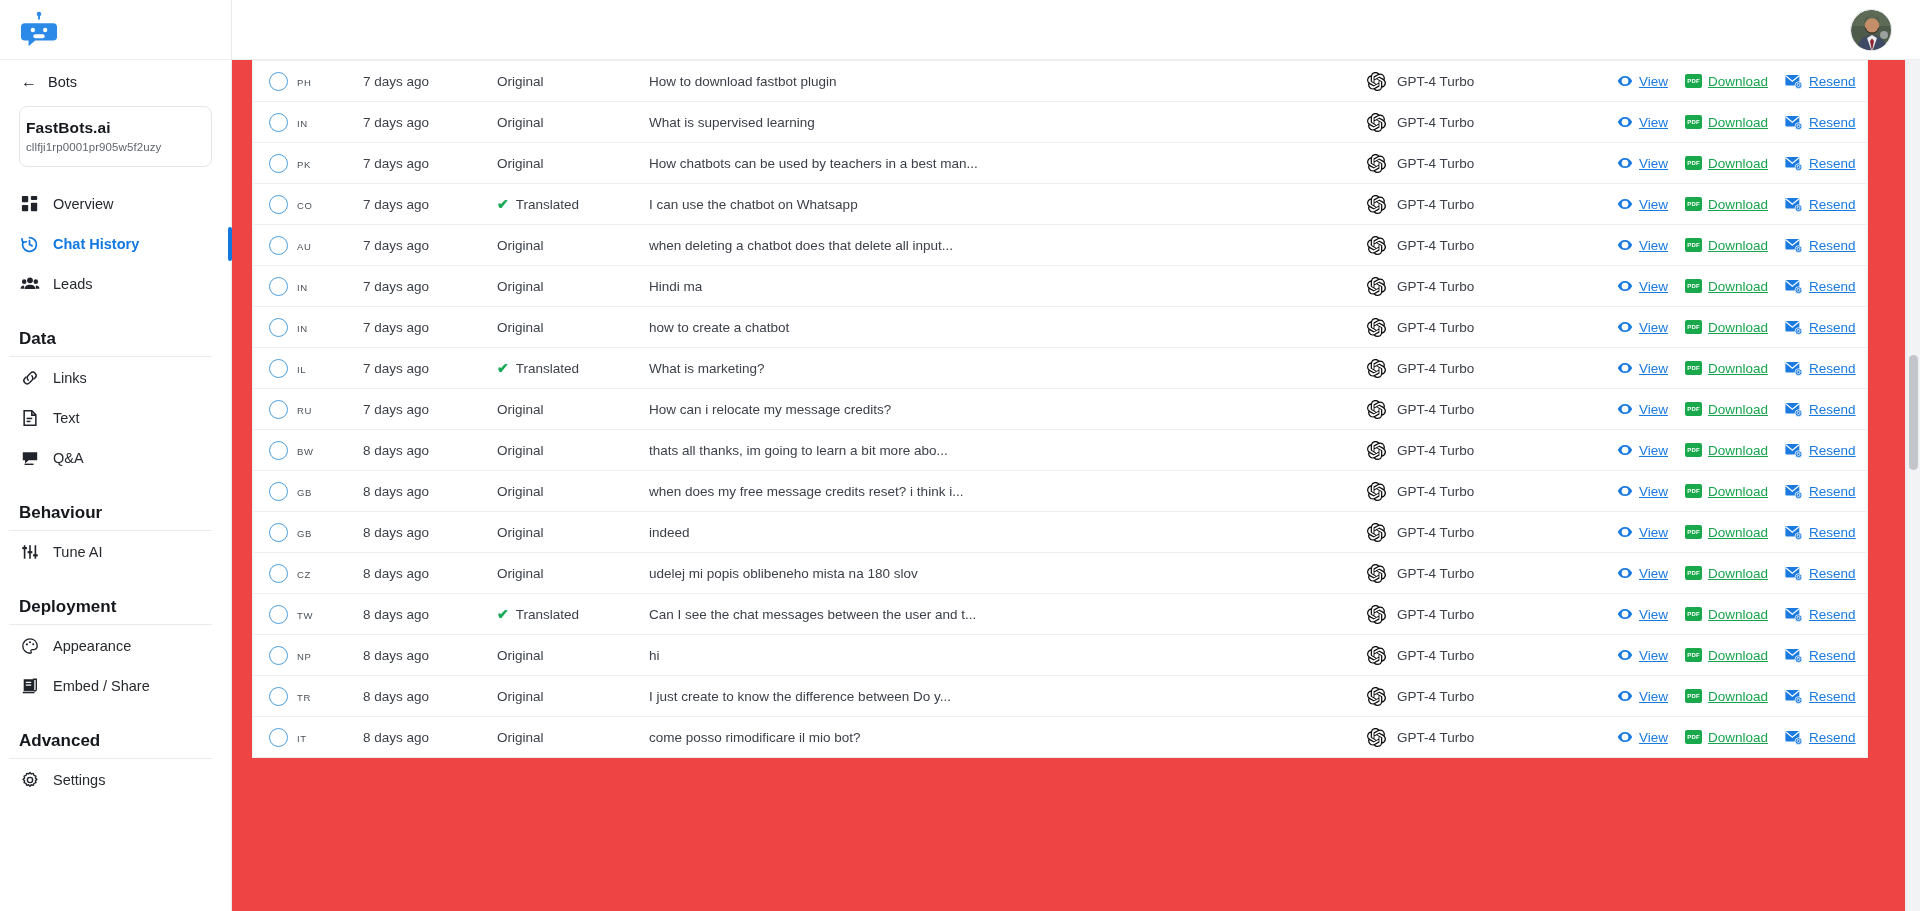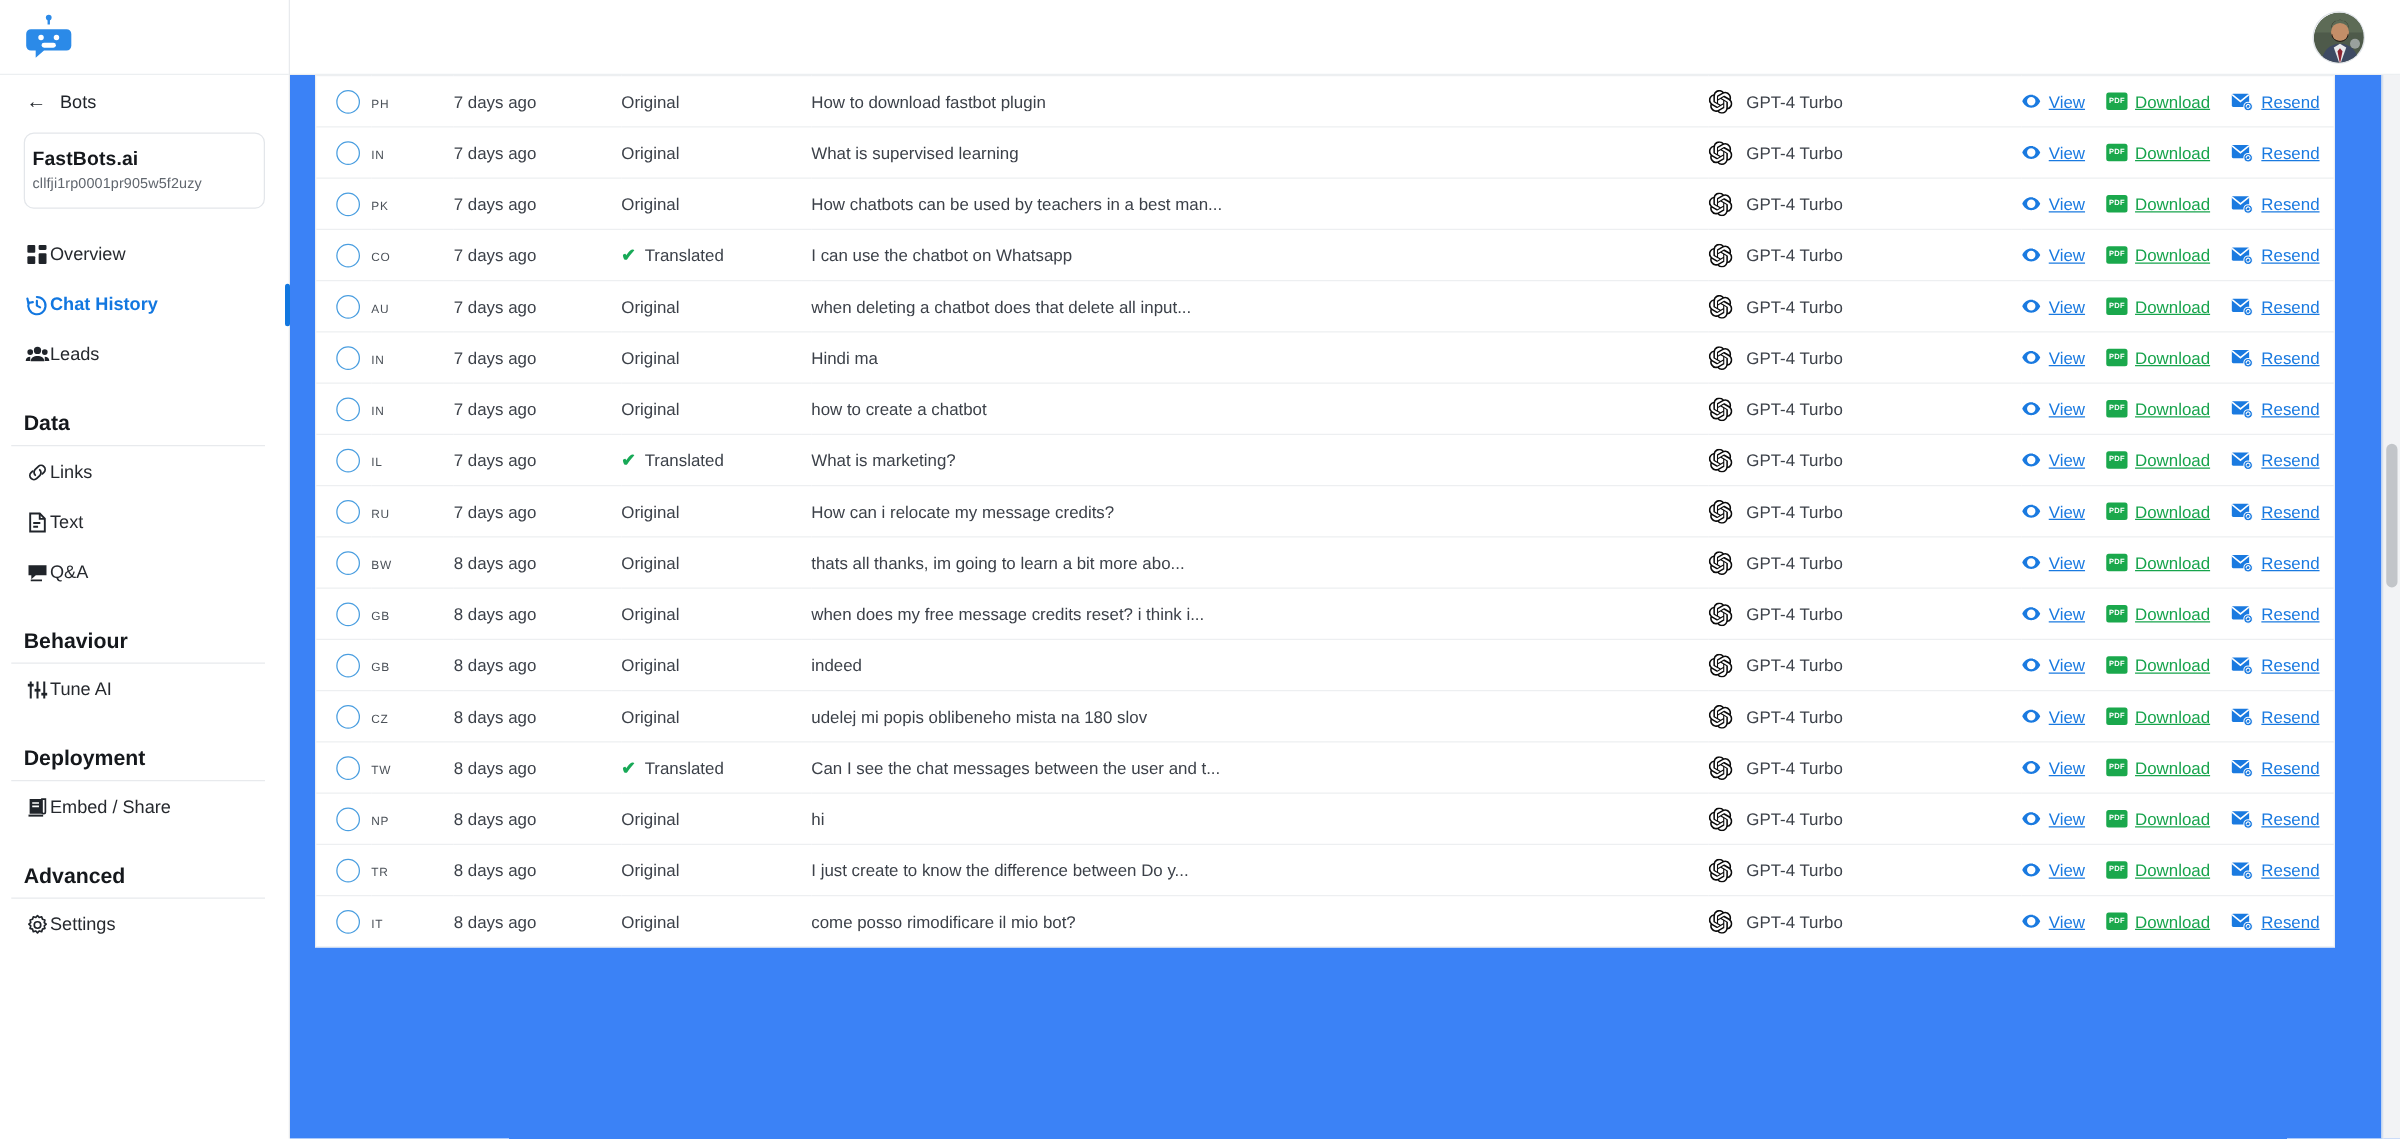--- a/index.html
+++ b/index.html
@@ -39,21 +39,21 @@
     border-radius:8px;
     padding:12px 14px 13px 6px;
     background:#fff;
     cursor:pointer;
   }
   .bot-name{ font-size:15.5px; font-weight:bold; color:#15181c; letter-spacing:.1px;}
   .bot-id{ font-size:11.5px; color:#60666e; margin-top:4px; letter-spacing:.1px;}
 
   .nav{ margin-top:16px; }
   .nav-item{
-    display:flex; align-items:center; 
+    display:flex; align-items:center; gap:13px;
     height:38px; padding-left:19px; margin:2px 0;
     font-size:14.5px; color:#26292e; cursor:pointer;
     position:relative;
   }
   .nav-item .ico{ width:21px; height:21px; display:flex; align-items:center; justify-content:center; flex:0 0 21px;}
   .nav-item.active{ color:#1277e0; font-weight:bold; }
   .nav-item.active .rail{
     position:absolute; right:-1px; top:2px; width:4px; height:34px;
     background:#1277e0; border-radius:2px;
   }
@@ -76,21 +76,21 @@
     position:relative; z-index:3;
   }
   .avatar{
     width:42px; height:42px; border-radius:50%;
     overflow:hidden; border:1px solid #dfe3e8;
     cursor:pointer; flex:0 0 42px;
   }
 
   .content{
     position:absolute; top:60px; left:0; right:0; bottom:0;
-    overflow:hidden; background:#3b82f6;
+    overflow:hidden; background:#ef4444;
   }
   .table-wrap{
     background:#fff;
     margin:0 52px 0 20px;
     border-left:1px solid #edeff1;
     border-right:1px solid #edeff1;
   }
   table{ width:100%; border-collapse:collapse; table-layout:fixed; }
   tbody tr{ height:41px; border-bottom:1px solid #edeff1; }
   tbody tr:first-child{ border-top:1px solid #edeff1; }
@@ -269,20 +269,31 @@
           </span>
           <span>Tune AI</span>
         </div>
       </div>
 
       <div class="nav-group-wrap">
         <div class="nav-group">Deployment</div>
         <div class="nav-item">
           <span class="ico">
             <svg viewBox="0 0 20 20" width="18" height="18">
+              <path d="M10 2 a8 8 0 0 0 0 16 c1.4 0 1.8-1 1.2-1.8 c-.7-1 .1-2.2 1.3-2.2 h1.6 a3.9 3.9 0 0 0 3.9-4.2 C17.6 5.1 14.2 2 10 2z" fill="none" stroke="#20242a" stroke-width="1.5"></path>
+              <circle cx="6.6" cy="8.2" r="1.15" fill="#20242a"></circle>
+              <circle cx="10" cy="5.8" r="1.15" fill="#20242a"></circle>
+              <circle cx="13.6" cy="8" r="1.15" fill="#20242a"></circle>
+            </svg>
+          </span>
+          <span>Appearance</span>
+        </div>
+        <div class="nav-item">
+          <span class="ico">
+            <svg viewBox="0 0 20 20" width="18" height="18">
               <path d="M3 2.5 h11 v13 h-11 z" fill="#20242a"></path>
               <path d="M14 2.5 h3 v11.5 a1.5 1.5 0 0 1 -3 0 z" fill="none" stroke="#20242a" stroke-width="1.5"></path>
               <rect x="2" y="16.3" width="13" height="1.8" fill="#20242a"></rect>
               <line x1="5.3" y1="6" x2="11.3" y2="6" stroke="#fff" stroke-width="1.4"></line>
               <line x1="5.3" y1="9" x2="11.3" y2="9" stroke="#fff" stroke-width="1.4"></line>
             </svg>
           </span>
           <span>Embed / Share</span>
         </div>
       </div>

